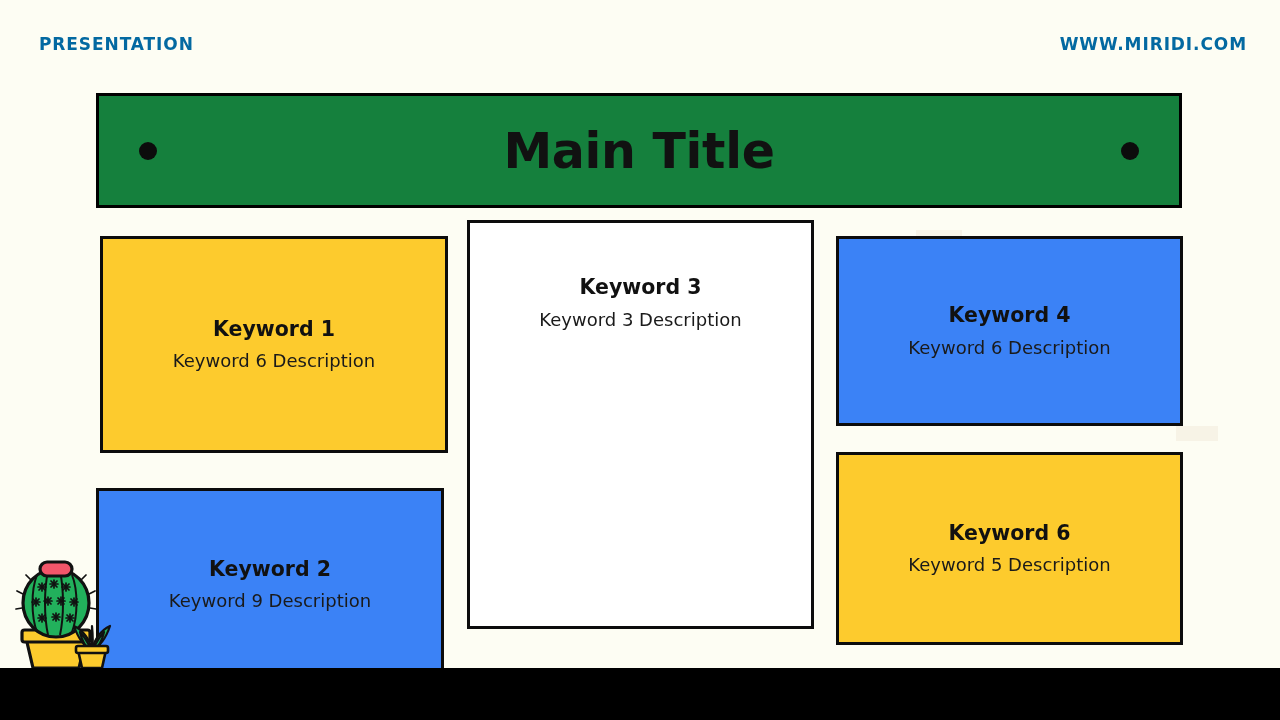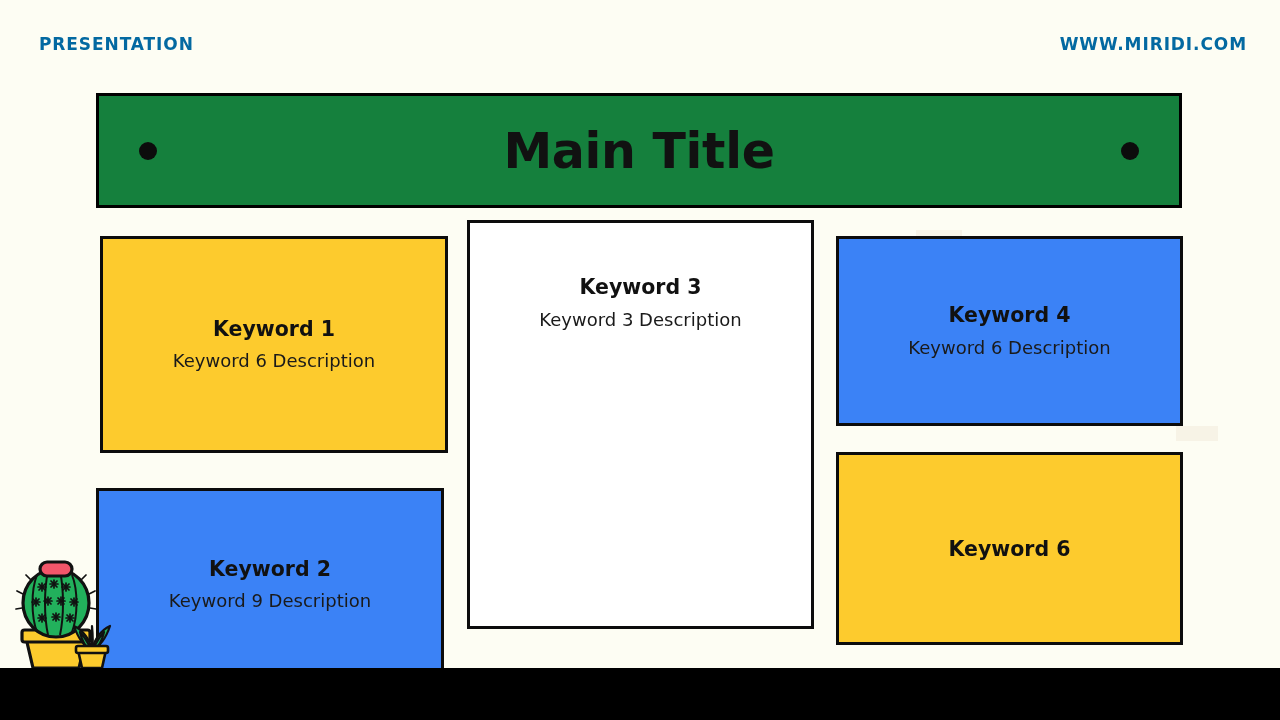--- a/index.html
+++ b/index.html
@@ -187,20 +187,21 @@
   <div class="card card-green card-side" id="card-kw4">
     <div class="card-inner">
       <div class="card-title">Keyword 4</div>
       <div class="card-desc">Keyword 6 Description</div>
     </div>
   </div>
 
   <div class="card card-yellow card-side" id="card-kw5">
     <div class="card-inner">
       <div class="card-title">Keyword 6</div>
+      <div class="card-desc">Keyword 5 Description</div>
     </div>
   </div>
 
   <svg id="cactus-illustration" viewBox="0 0 120 116">
 
     <path d="M22 82 L82 82 L75 112 L29 112 Z" fill="#fdcb2d" stroke="#111" stroke-width="3.2" stroke-linejoin="round"></path>
     <rect x="18" y="74" width="68" height="12" rx="2.5" fill="#fdcb2d" stroke="#111" stroke-width="3.2"></rect>
 
     <ellipse cx="52" cy="47" rx="33" ry="34" fill="#22b15c" stroke="#111" stroke-width="3.2"></ellipse>
 

